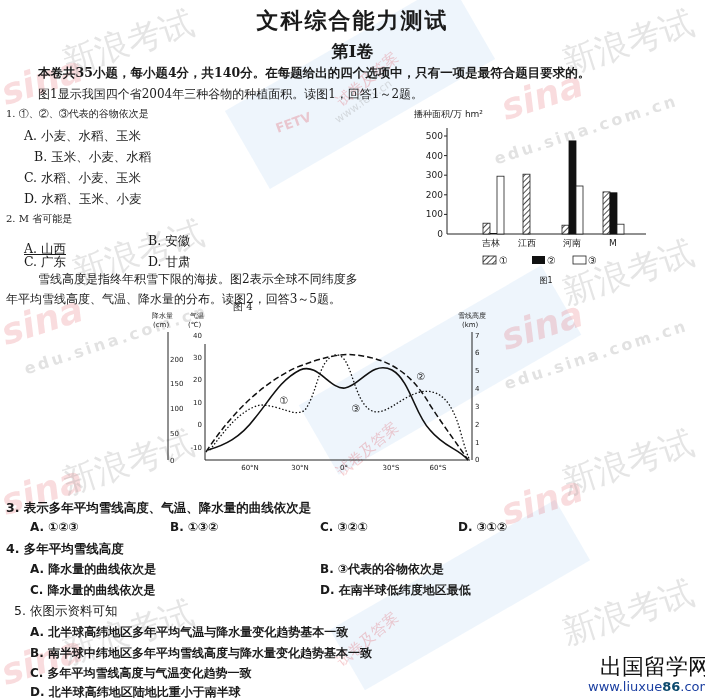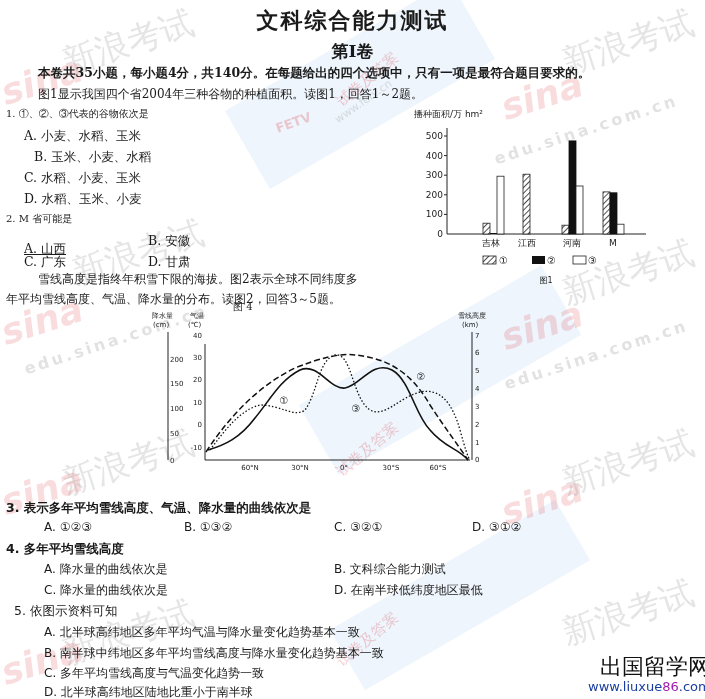--- a/index.html
+++ b/index.html
@@ -9,29 +9,29 @@
     font-family:"DejaVu Serif","Liberation Serif",serif;
   }
   .abs { position:absolute; white-space:nowrap; }
   .title { left:0; width:705px; top:6px; text-align:center; font-size:22px; font-weight:bold; letter-spacing:2px; }
   .subtitle { left:0; width:705px; top:40px; text-align:center; font-size:17px; font-weight:bold; }
   .p-bold { font-size:12.5px; font-weight:bold; }
   .p-norm { font-size:12px; }
   .q { font-size:10px; }
   .opt { font-size:12.5px; }
   .q-b { font-size:12.5px; font-weight:bold; font-family:"DejaVu Sans","Liberation Sans",sans-serif; }
-  .opt-b { font-size:12px; font-weight:normal; font-family:"DejaVu Sans","Liberation Sans",sans-serif;margin-left:14px; }
+  .opt-b { font-size:12px; font-weight:bold; font-family:"DejaVu Sans","Liberation Sans",sans-serif; }
   .wm { position:absolute; white-space:nowrap; pointer-events:none; font-family:"DejaVu Sans",sans-serif; }
   .wm-sina { color:rgba(220,60,70,0.18); font-size:36px; font-weight:bold; font-style:italic; transform:rotate(-18deg); }
   .wm-cn { color:rgba(150,150,150,0.25); font-size:34px; transform:rotate(-18deg); }
   .wm-url { color:rgba(150,150,150,0.28); font-size:16px; font-weight:bold; letter-spacing:3px; transform:rotate(-18deg); }
   .wm-band { background:rgba(160,200,240,0.18); transform:rotate(-30deg); }
   .brand1 { font-family:"DejaVu Sans","Liberation Sans",sans-serif; font-size:22px; color:#111; }
   .brand2 { font-family:"DejaVu Sans","Liberation Sans",sans-serif; font-size:13px; color:#1a3ea0; }
-  .brand2 .hl { color:#a21caf; }
+  .brand2 .hl { color:#0c4a6e;font-weight:bold; }
   svg text { font-family:"DejaVu Sans","Liberation Sans",sans-serif; }
 </style>
 </head>
 <body>
 
 <div class="wm wm-band" style="left:230px;top:40px;width:260px;height:90px;"></div>
 <div class="wm wm-band" style="left:300px;top:330px;width:280px;height:80px;"></div>
 <div class="wm wm-band" style="left:330px;top:560px;width:260px;height:70px;"></div>
 
 <div class="wm wm-sina" style="left:0px;top:60px;">sina</div>
@@ -199,21 +199,21 @@
 </svg>
 
 <div class="abs q-b" style="left:6px;top:500px;">3. 表示多年平均雪线高度、气温、降水量的曲线依次是</div>
 <div class="abs opt-b" style="left:30px;top:520px;">A. ①②③</div>
 <div class="abs opt-b" style="left:170px;top:520px;text-align:center;">B. ①③②</div>
 <div class="abs opt-b" style="left:320px;top:520px;">C. ③②①</div>
 <div class="abs opt-b" style="left:458px;top:520px;">D. ③①②</div>
 
 <div class="abs q-b" style="left:6px;top:541px;">4. 多年平均雪线高度</div>
 <div class="abs opt-b" style="left:30px;top:561px;">A. 降水量的曲线依次是</div>
-<div class="abs opt-b" style="left:320px;top:561px;">B. 文科综合能力测试</div>
+<div class="abs opt-b" style="left:320px;top:561px;">B. ③代表的谷物依次是</div>
 <div class="abs opt-b" style="left:30px;top:582px;">C. 降水量的曲线依次是</div>
 <div class="abs opt-b" style="left:320px;top:582px;">D. 在南半球低纬度地区最低</div>
 
 <div class="abs q-b" style="left:14px;top:603px;font-weight:normal;text-align:right;">5. 依图示资料可知</div>
 <div class="abs opt-b" style="left:30px;top:624px;">A. 北半球高纬地区多年平均气温与降水量变化趋势基本一致</div>
 <div class="abs opt-b" style="left:30px;top:645px;">B. 南半球中纬地区多年平均雪线高度与降水量变化趋势基本一致</div>
 <div class="abs opt-b" style="left:30px;top:665px;">C. 多年平均雪线高度与气温变化趋势一致</div>
 <div class="abs opt-b" style="left:30px;top:684px;">D. 北半球高纬地区陆地比重小于南半球</div>
 
 <div class="abs brand1" style="left:600px;top:652px;">出国留学网</div>

